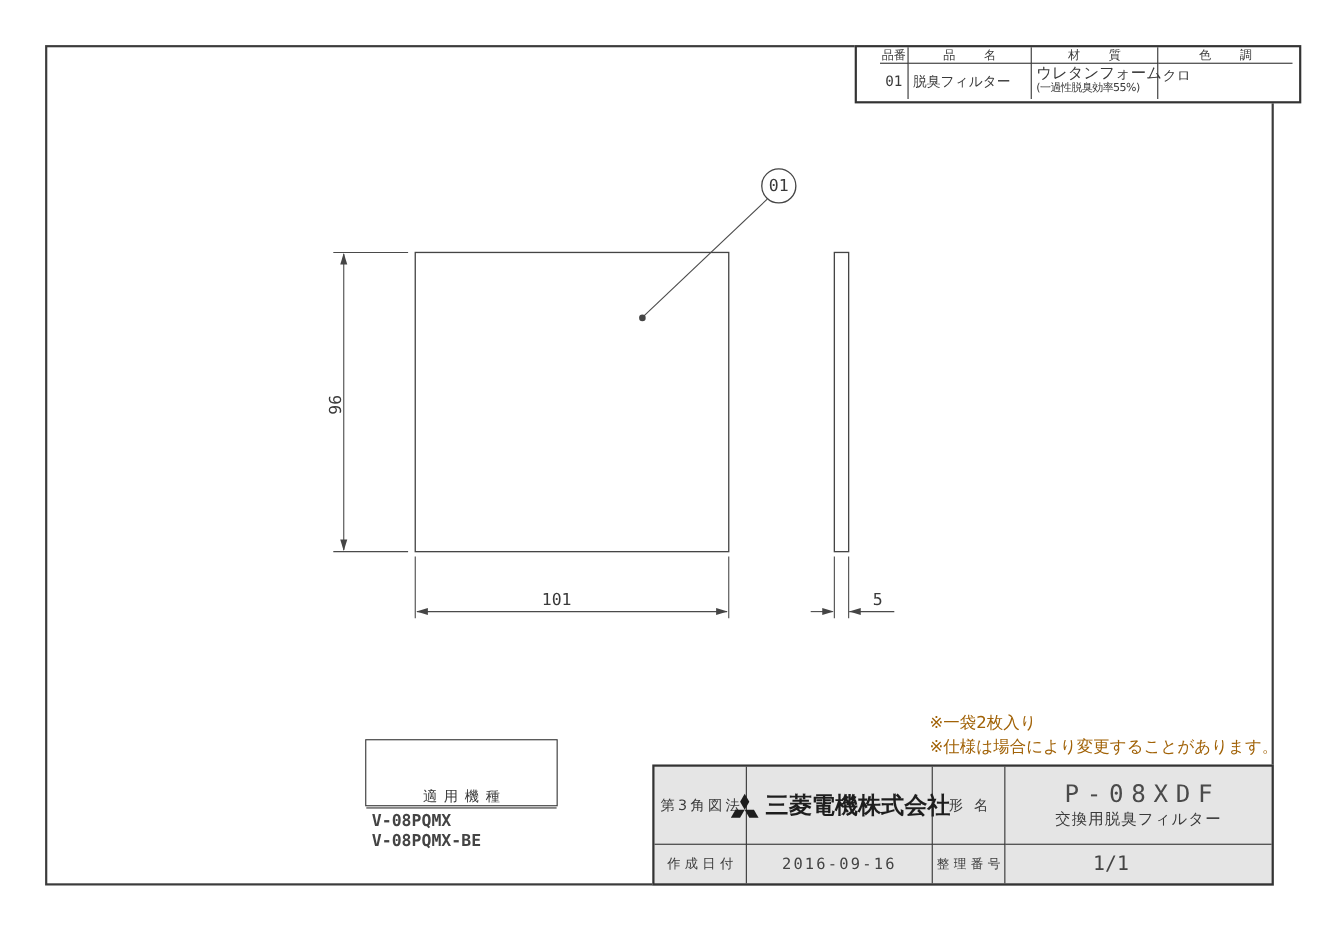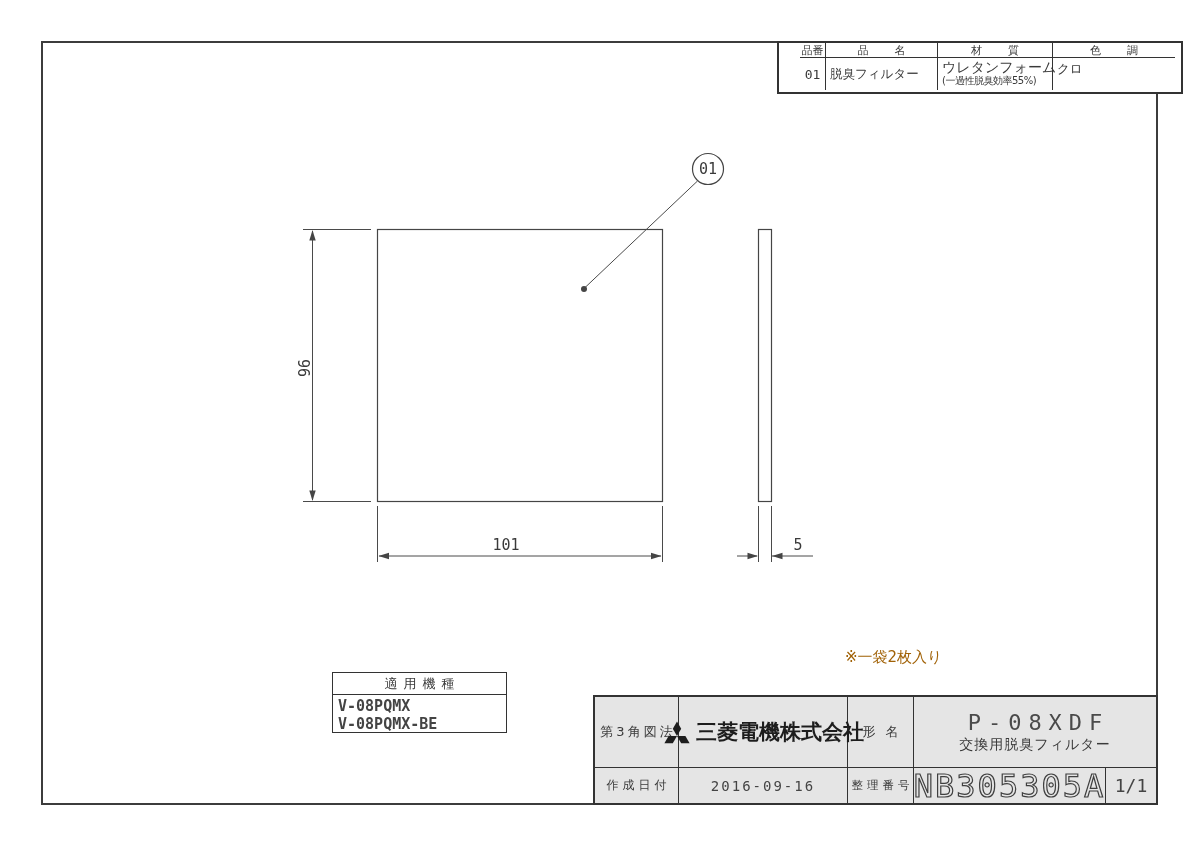--- a/index.html
+++ b/index.html
@@ -32,21 +32,21 @@
   .arrow{fill:#454545;stroke:none;}
   .dimtext{fill:#3a3a3a;font-family:"DejaVu Sans Mono","Liberation Mono",monospace;font-size:15px;}
 
   
   .notes{position:absolute;left:845px;top:646px;font-size:15px;line-height:22px;color:#a16207;}
 
   
   .models-table{position:absolute;left:332px;top:672px;width:175px;height:61px;
                 box-sizing:border-box;border:1.5px solid #333;background:#fff;}
   .mt-hdr{box-sizing:border-box;height:22px;border-bottom:1.5px solid #333;display:flex;
-          align-items:center;justify-content:center;font-size:13px;}
+          align-items:center;justify-content:center;font-size:13px;margin-top:40px;}
   .spread-sm{letter-spacing:6px;margin-right:-6px;}
   .mt-body{padding:2px 0 0 5px;font-family:"DejaVu Sans Mono","Liberation Mono",monospace;
            font-size:15px;line-height:18px;color:#444;font-weight:bold;}
 
   
   .title-block{position:absolute;left:593px;top:695px;width:565px;height:110px;
                box-sizing:border-box;border:2px solid #333;background:#e5e5e5;display:grid;
                grid-template-columns:84px 169px 66px 192px 50px;grid-template-rows:71px 35px;}
   .tb-cell{box-sizing:border-box;border-right:1px solid #333;display:flex;
            align-items:center;justify-content:center;overflow:visible;white-space:nowrap;}
@@ -132,20 +132,21 @@
     <line class="thin" x1="771.5" y1="506" x2="771.5" y2="562"></line>
     <line class="thin" x1="737" y1="556" x2="757" y2="556"></line>
     <line class="thin" x1="772" y1="556" x2="813" y2="556"></line>
     <polygon class="arrow" points="758,556 747.5,552.8 747.5,559.2"></polygon>
     <polygon class="arrow" points="772,556 782.5,552.8 782.5,559.2"></polygon>
     <text class="dimtext" x="798" y="550" text-anchor="middle">5</text>
   </svg>
 
   <div class="notes">
     <div>※一袋2枚入り</div>
+    <div>※仕様は場合により変更することがあります。</div>
   </div>
 
   <div class="models-table">
     <div class="mt-hdr">
       <span class="spread-sm">適用機種</span>
     </div>
     <div class="mt-body">
       <div>V-08PQMX</div>
       <div>V-08PQMX-BE</div>
     </div>
@@ -174,21 +175,18 @@
 
     <div class="tb-cell">
       <span class="tb-label sm">作成日付</span>
     </div>
     <div class="tb-cell">
       <span class="date-value">2016-09-16</span>
     </div>
     <div class="tb-cell">
       <span class="tb-label sm" style="font-size:11.5px;">整理番号</span>
     </div>
-    <div class="tb-cell">
-      <span class="ref-value">NB305305A</span>
-    </div>
     <div class="tb-cell lastcol">
       <span class="sheet-no">1/1</span>
     </div>
   </div>
 
 </div>
 
 </body></html>

